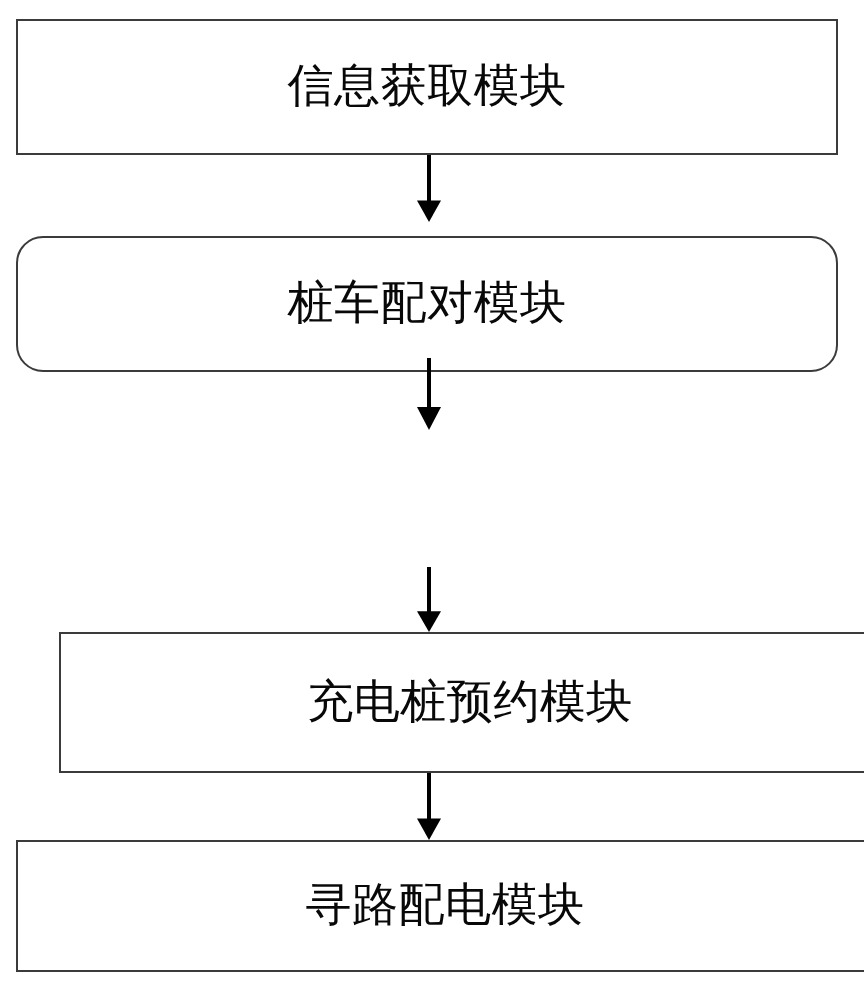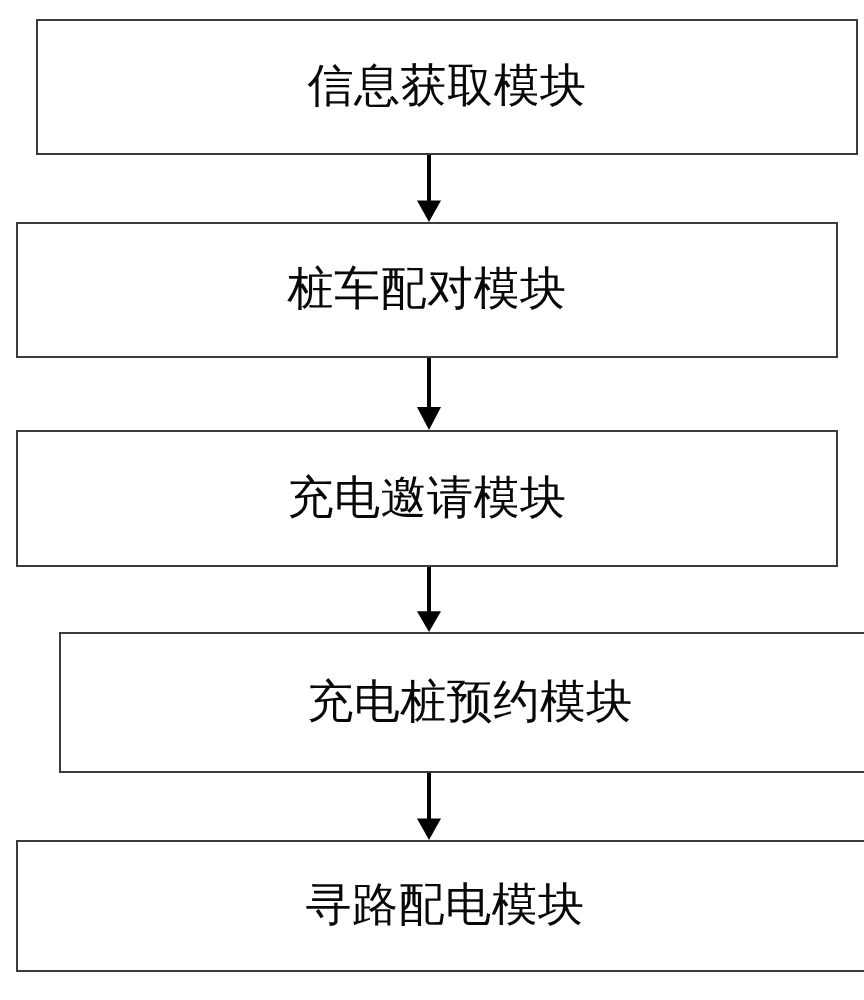--- a/index.html
+++ b/index.html
@@ -46,45 +46,42 @@
     width: 26px;
     height: 100%;
     overflow: visible;
   }
 </style>
 </head>
 <body>
 
 <div id="diagram" style="width: 864px; height: 1000px; background: rgb(255, 255, 255);">
 
-  <div class="flow-box" style="left: 16px; top: 19px; width: 822px; height: 136px; margin-left: 20px;">
+  <div class="flow-box" style="left: 16px; top: 19px; width: 822px; height: 136px;">
     <span class="flow-box-label">信息获取模块</span>
   </div>
 
   <div class="connector" style="left: 416px; top: 155px; height: 67px;">
     <svg viewBox="0 0 26 100" preserveAspectRatio="none">
       <line x1="13" y1="0" x2="13" y2="70" stroke="#000000" stroke-width="4" vector-effect="non-scaling-stroke"></line>
       <polygon points="13,100 1,68 25,68" fill="#000000"></polygon>
     </svg>
   </div>
 
-  <div class="flow-box" style="left: 16px; top: 222px; width: 822px; height: 136px;">
+  <div class="flow-box" style="left: 16px; top: 236px; width: 822px; height: 136px; border-radius: 27px;">
     <span class="flow-box-label">桩车配对模块</span>
   </div>
 
   <div class="connector" style="left: 416px; top: 358px; height: 72px;">
     <svg viewBox="0 0 26 100" preserveAspectRatio="none">
       <line x1="13" y1="0" x2="13" y2="70" stroke="#000000" stroke-width="4" vector-effect="non-scaling-stroke"></line>
       <polygon points="13,100 1,68 25,68" fill="#000000"></polygon>
     </svg>
   </div>
 
-  <div class="flow-box" style="left: 16px; top: 430px; width: 822px; height: 137px;">
-    <span class="flow-box-label">充电邀请模块</span>
-  </div>
 
   <div class="connector" style="left: 416px; top: 567px; height: 65px;">
     <svg viewBox="0 0 26 100" preserveAspectRatio="none">
       <line x1="13" y1="0" x2="13" y2="70" stroke="#000000" stroke-width="4" vector-effect="non-scaling-stroke"></line>
       <polygon points="13,100 1,68 25,68" fill="#000000"></polygon>
     </svg>
   </div>
 
   <div class="flow-box" style="left: 16px; top: 632px; width: 822px; height: 141px; margin-left: 43px;">
     <span class="flow-box-label">充电桩预约模块</span>

